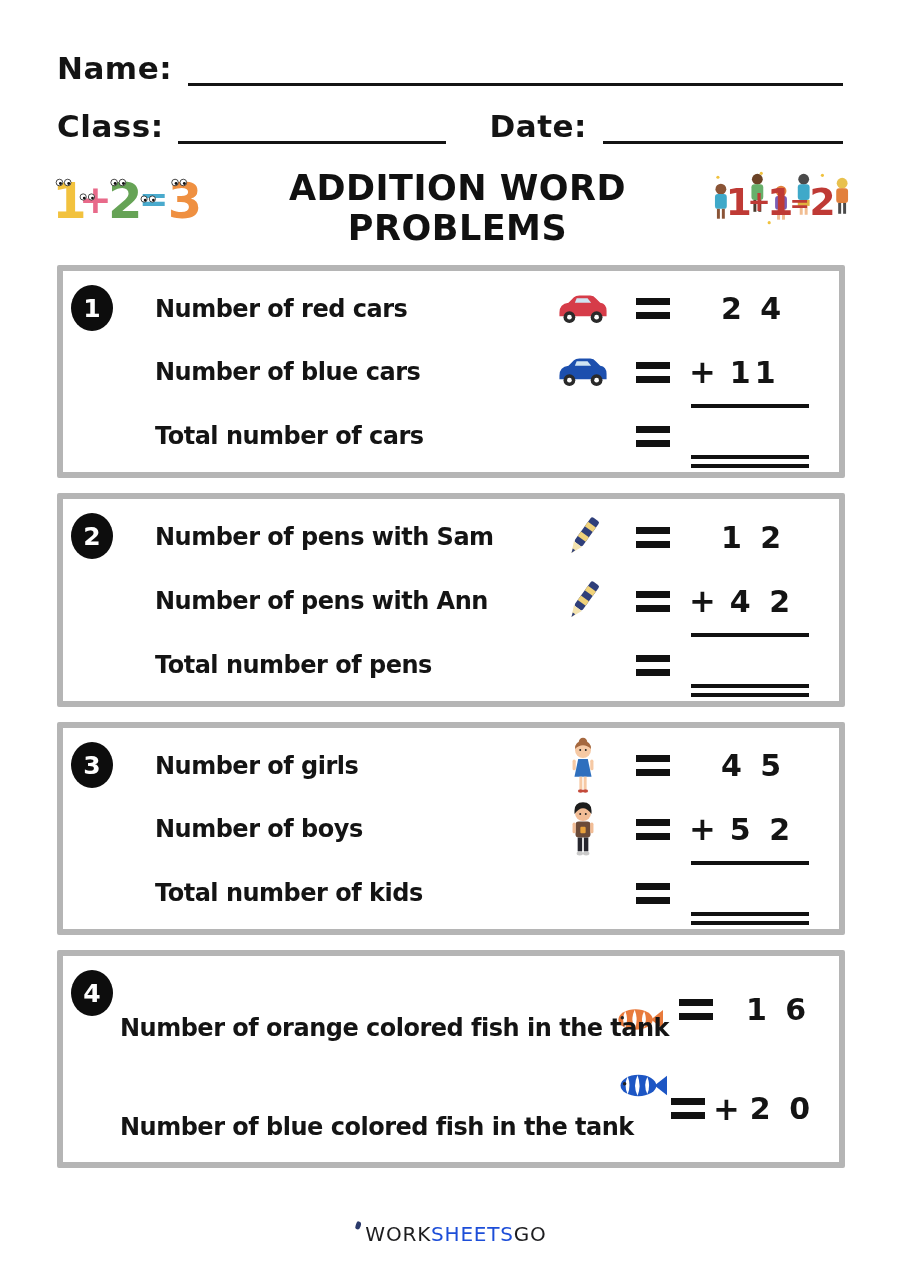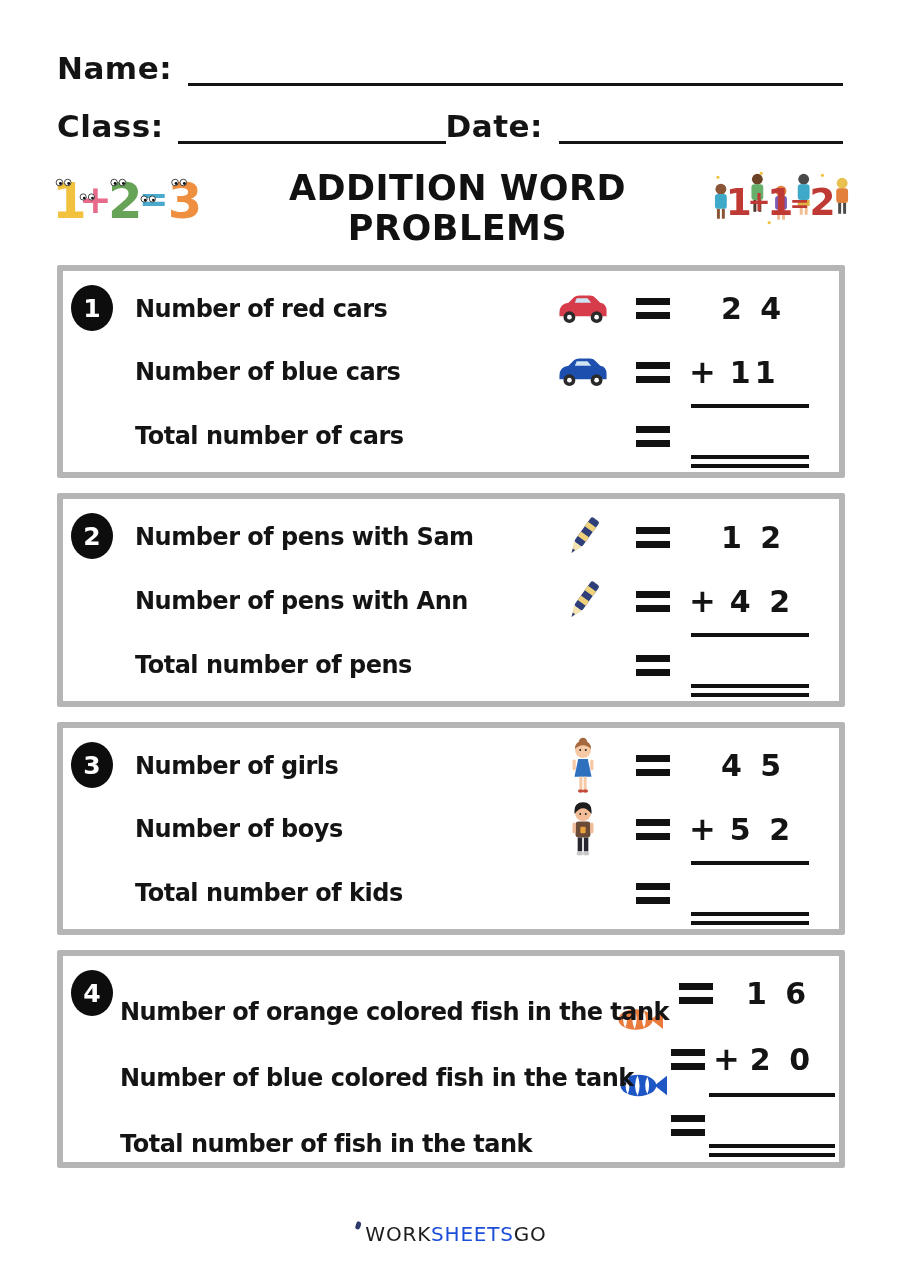--- a/index.html
+++ b/index.html
@@ -9,40 +9,40 @@
   .page { position:absolute; inset:0; }
 
   
   .hdr-row { position:absolute; left:57px; right:57px; display:flex; align-items:flex-end; }
   .name-row  { top:48px;  height:38px; }
   .class-row { top:106px; height:38px; }
   .hdr-label { font-size:31px; font-weight:900; letter-spacing:0.5px; line-height:36px; }
   .blank-line { border-bottom:3.5px solid #141414; height:32px; }
   .name-line  { flex:1; margin-left:16px; }
   .class-line { width:268px; margin-left:14px; }
-  .date-label { }
+  .date-label { margin-left:44px; }
   .date-line  { flex:1; margin-left:16px; }
 
   
   .title-row { position:absolute; left:48px; right:48px; top:164px; height:72px; display:flex; align-items:center; }
   .page-title { flex:1; text-align:center; font-size:35px; font-weight:900; letter-spacing:0.5px; color:#111;margin-top:16px; }
   .deco { flex:0 0 auto; }
 
   
   .problem-box { position:absolute; left:57px; width:788px; border:6px solid #b5b5b5; background:#fff; border-radius:2px; }
   .box-1 { top:265px;  height:213px; }
   .box-2 { top:493px;  height:214px; }
   .box-3 { top:722px;  height:213px; }
   .box-4 { top:950px;  height:218px; }
 
   .badge { position:absolute; left:8px; top:14px; width:42px; height:46px; background:#0d0d0d; border-radius:50%;
            display:flex; align-items:center; justify-content:center; }
   .badge span { color:#fff; font-size:25px; font-weight:800; }
 
-  .rows { position:absolute; inset:0; padding:6px 16px 4px 72px; display:flex; flex-direction:column; }
+  .rows { position:absolute; inset:0; padding:6px 16px 4px 92px; display:flex; flex-direction:column; }
   .box-4 .rows { padding:4px 4px 4px 57px; }
   .prow { flex:1; display:flex; align-items:center; }
 
   .plabel { flex:1; font-size:24px; font-weight:800; letter-spacing:-0.5px; white-space:nowrap; }
   .box-4 .plabel { font-size:24px;margin-top:37px; }
 
   .icon-cell { flex:0 0 80px; display:flex; align-items:center; justify-content:center; }
 
   .eq-cell { flex:0 0 60px; display:flex; align-items:center; justify-content:center; }
   .box-4 .eq-cell { flex:0 0 44px; justify-content:flex-end; }
@@ -401,32 +401,20 @@
       <div class="prow">
         <span class="plabel">Number of blue colored fish in the tank</span>
         <span class="eq-cell">
             <span class="eq"></span>
           </span>
         <span class="val-cell val-add">
           <span class="op">+</span>
           <span class="num">2 0</span>
         </span>
       </div>
-      <div class="prow">
-        <span class="plabel">Total number of fish in the tank</span>
-        <span class="eq-cell">
-            <span class="eq"></span>
-          </span>
-        <span class="val-cell">
-          <span class="answer">
-            <span class="line-single"></span>
-            <span class="line-double"></span>
-          </span>
-        </span>
-      </div>
     </div>
   </section>
 
   <div class="footer">
     <span class="brand-mark"></span>
     <span class="brand-seg">WORK</span>
     <span class="brand-seg brand-teal">SHEETS</span>
     <span class="brand-seg">GO</span>
   </div>
 

